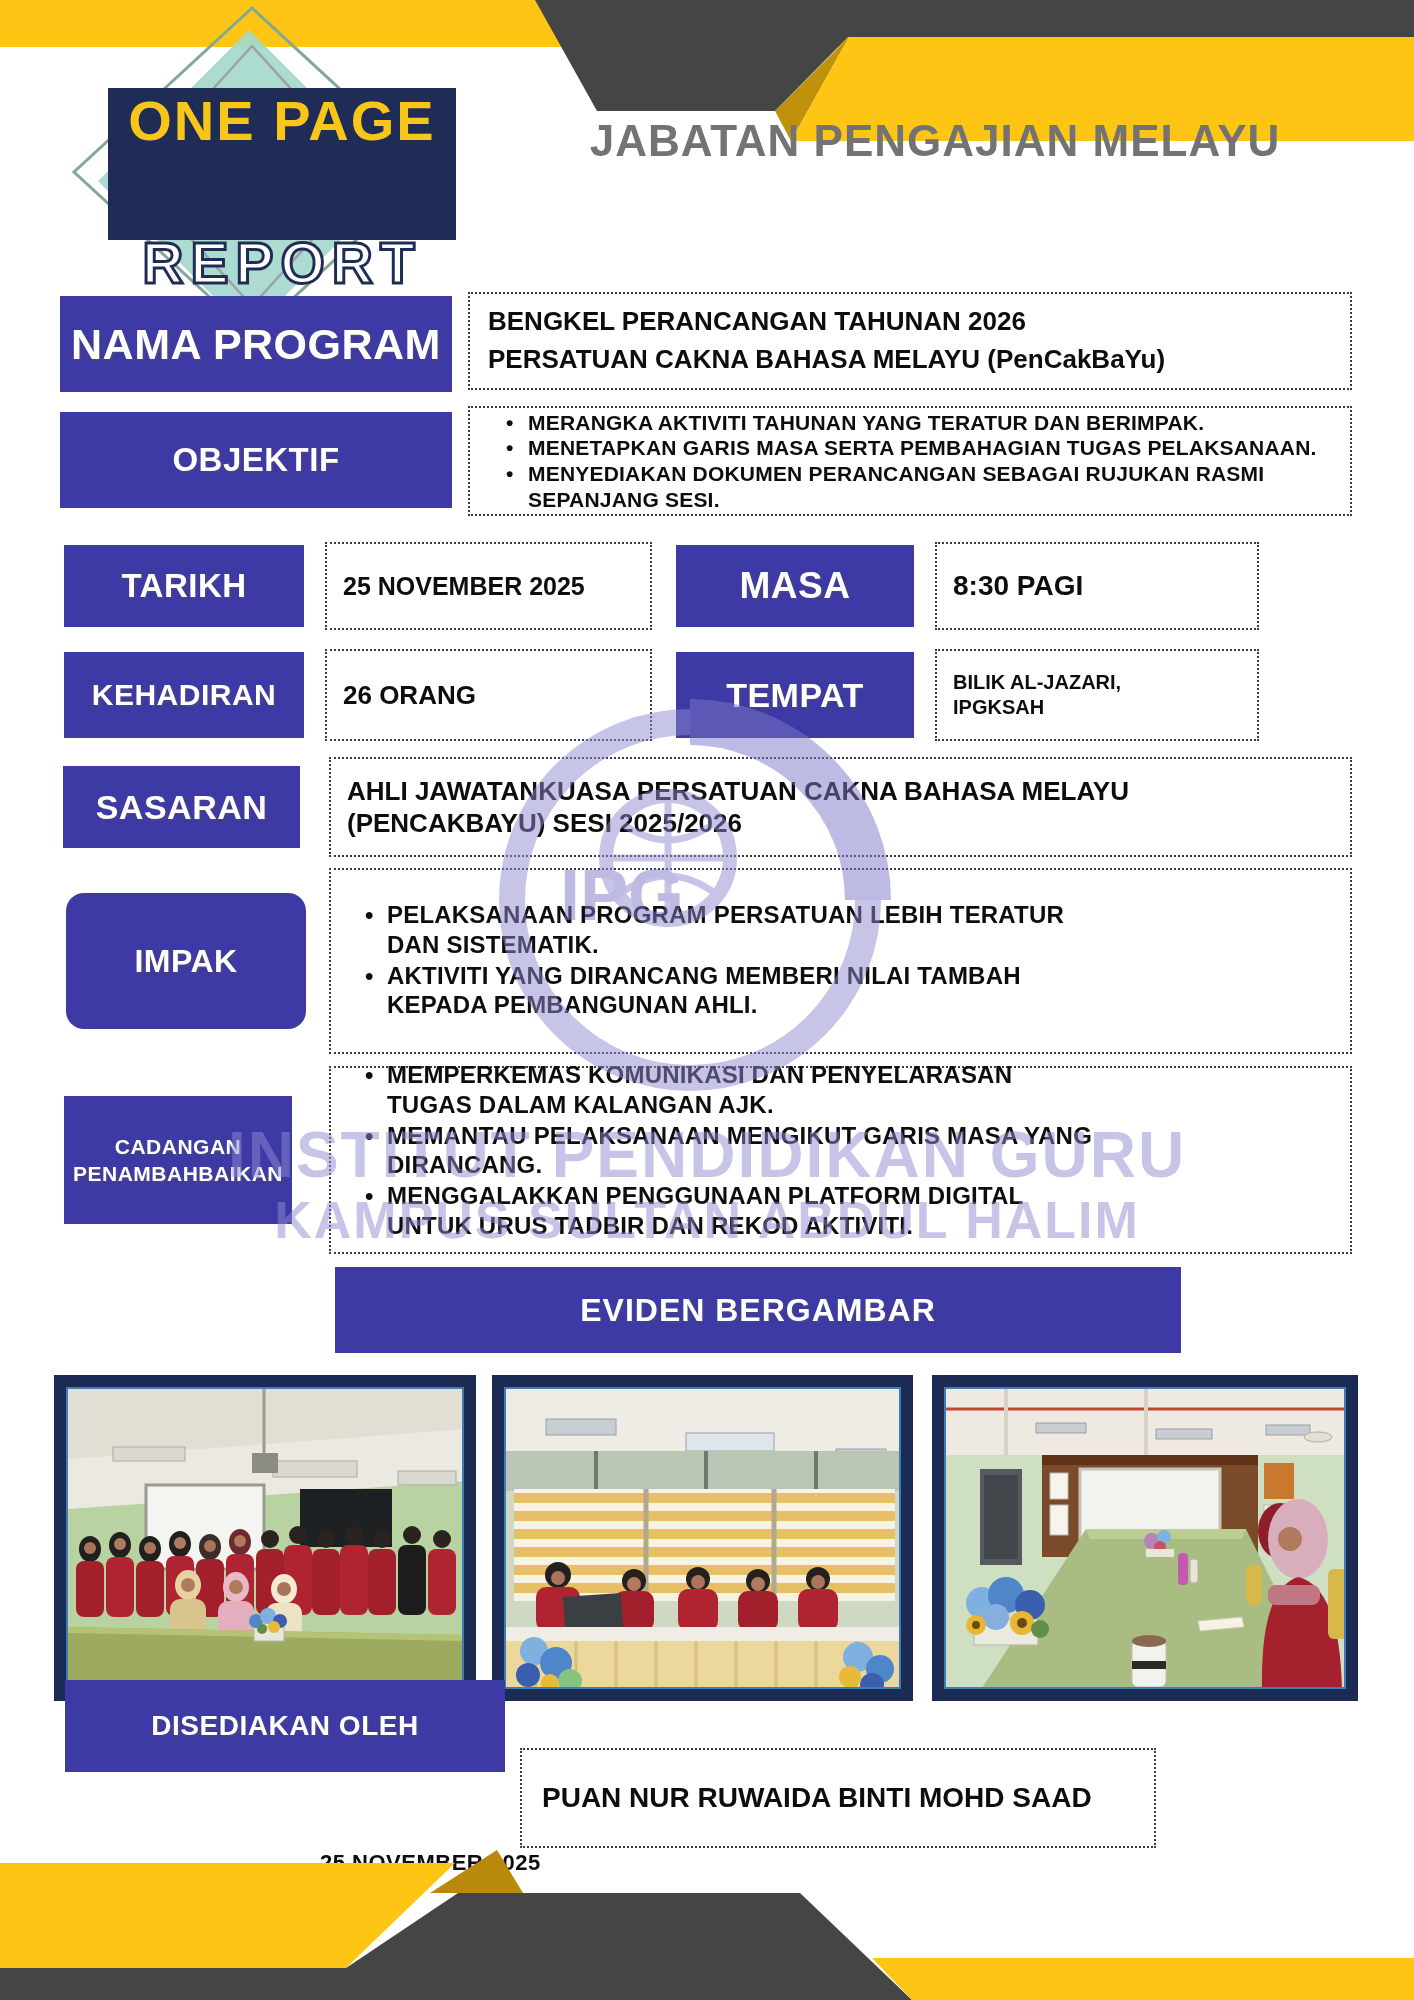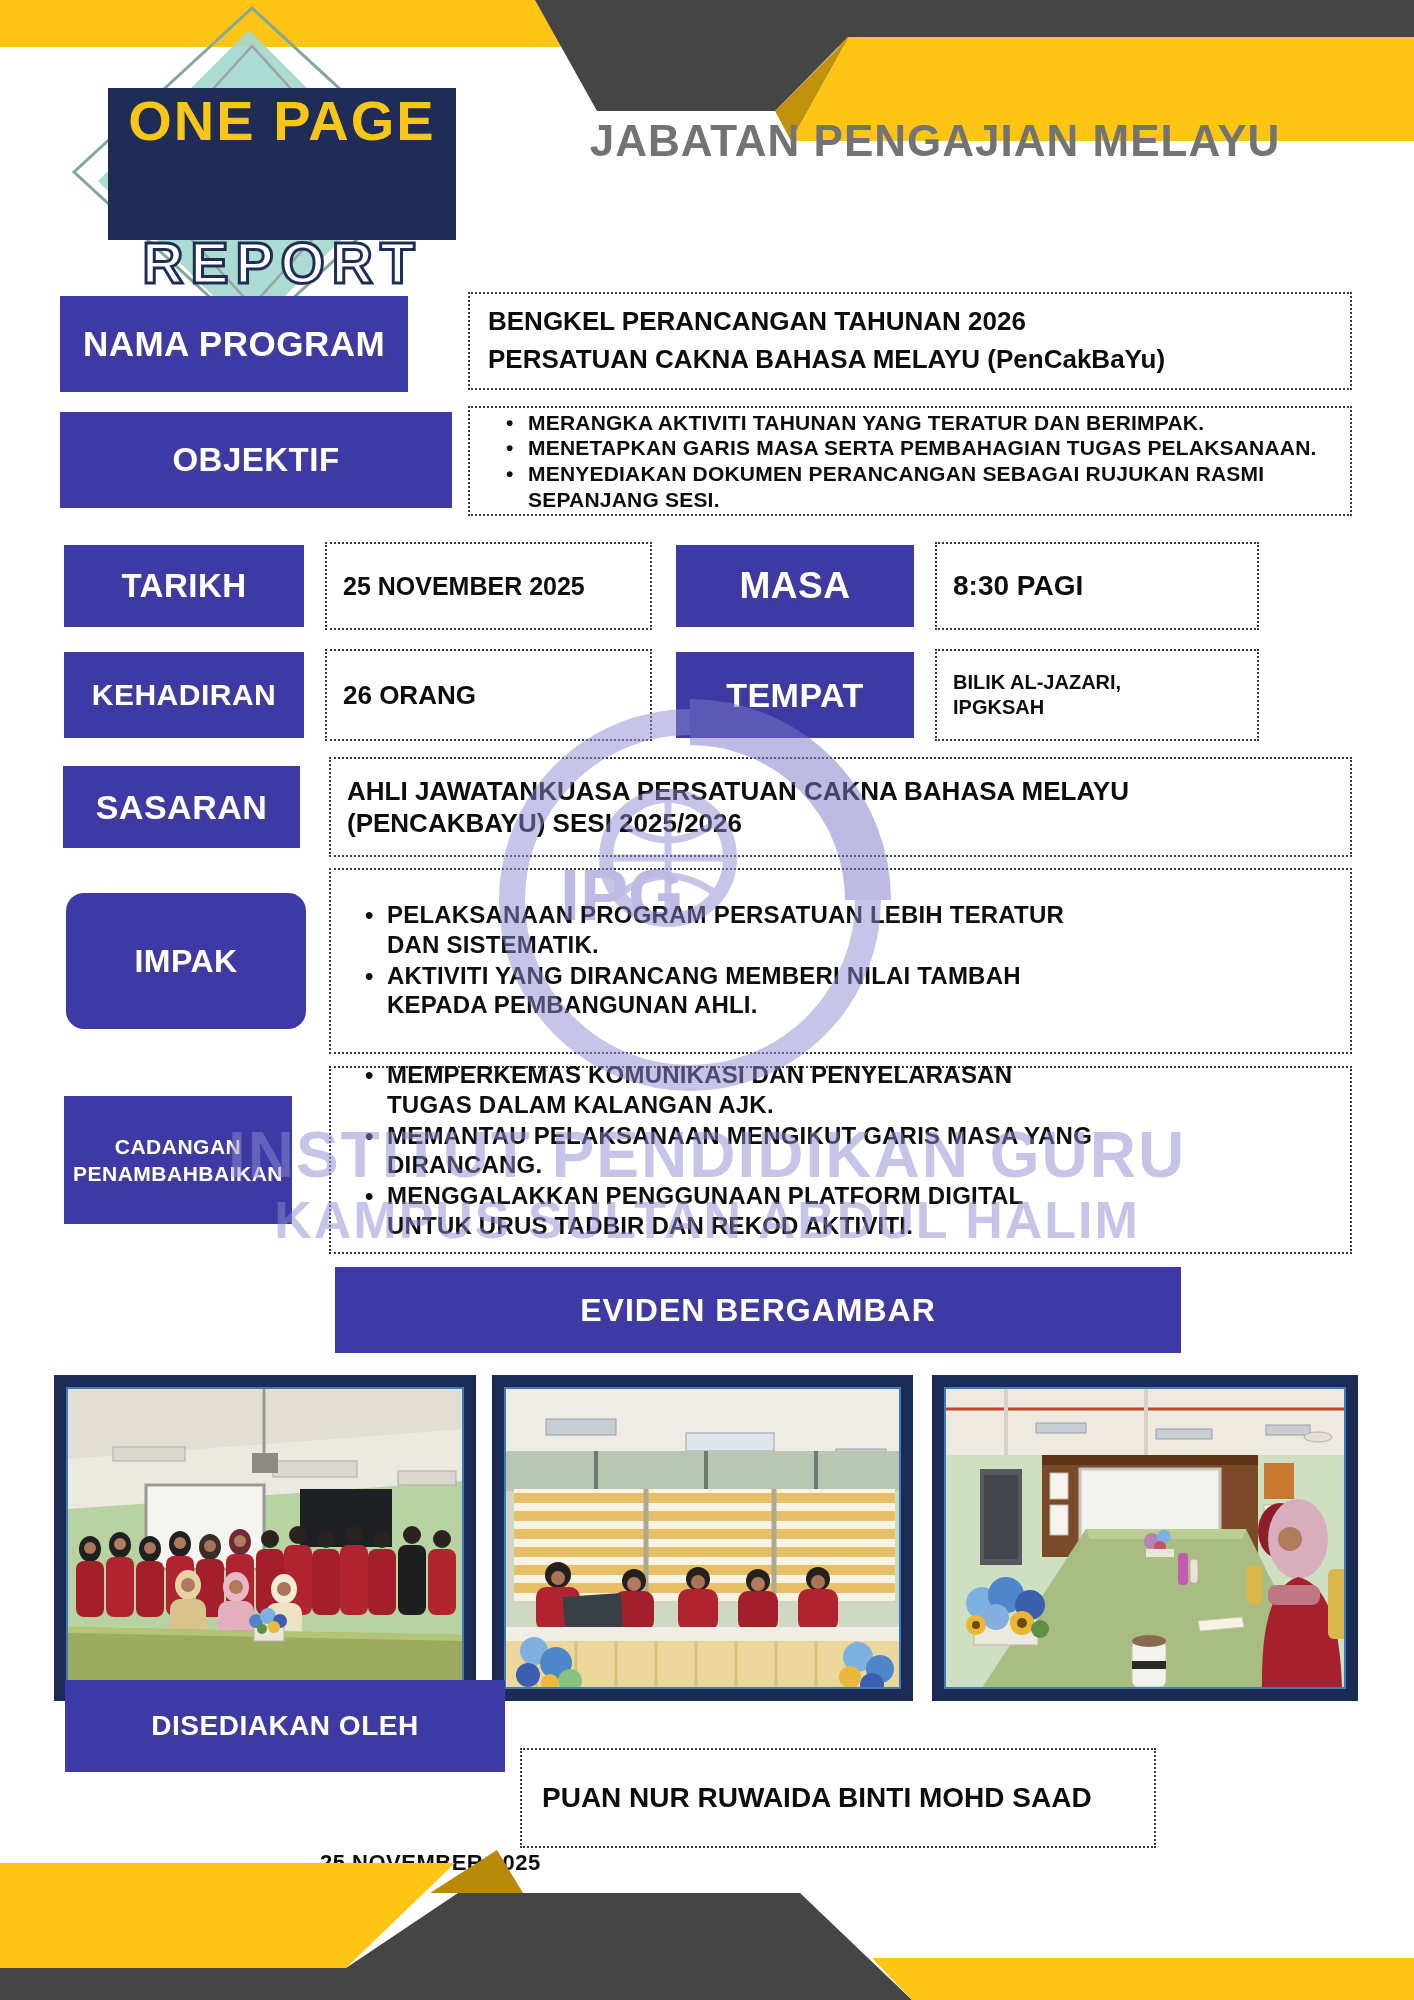--- a/index.html
+++ b/index.html
@@ -28,21 +28,21 @@
   .title1{font-size:44px;font-weight:800;letter-spacing:1px;line-height:1.05;}
   .title2{font-size:35px;font-weight:800;letter-spacing:1px;margin-top:4px;}
 
   
   .lbl{background:#3D39A5;color:#ffffff;font-weight:700;display:flex;align-items:center;
        justify-content:center;text-align:center;letter-spacing:.5px;
        text-shadow:2px 2px 2px rgba(90,90,90,.35);}
   .val{background:#ffffff;border:2px dotted #3a3a3a;color:#0d0d0d;font-weight:700;
        display:flex;flex-direction:column;justify-content:center;box-sizing:border-box;}
 
-  .lbl-nama{left:60px;top:296px;width:348px;height:96px;font-size:35px;}
+  .lbl-nama{left:60px;top:296px;width:392px;height:96px;font-size:43px;}
   .val-nama{left:468px;top:292px;width:884px;height:98px;padding:6px 18px;}
   .val-nama .line{font-size:26px;line-height:1.45;}
 
   .lbl-obj{left:60px;top:412px;width:392px;height:96px;font-size:33px;}
   .val-obj{left:468px;top:406px;width:884px;height:110px;padding:8px 18px;}
 
   .lbl-tarikh{left:64px;top:545px;width:240px;height:82px;font-size:33px;}
   .val-tarikh{left:325px;top:542px;width:327px;height:88px;padding:4px 16px;font-size:25px;}
   .lbl-masa{left:676px;top:545px;width:238px;height:82px;font-size:37px;}
   .val-masa{left:935px;top:542px;width:324px;height:88px;padding:4px 16px;font-size:28px;}

